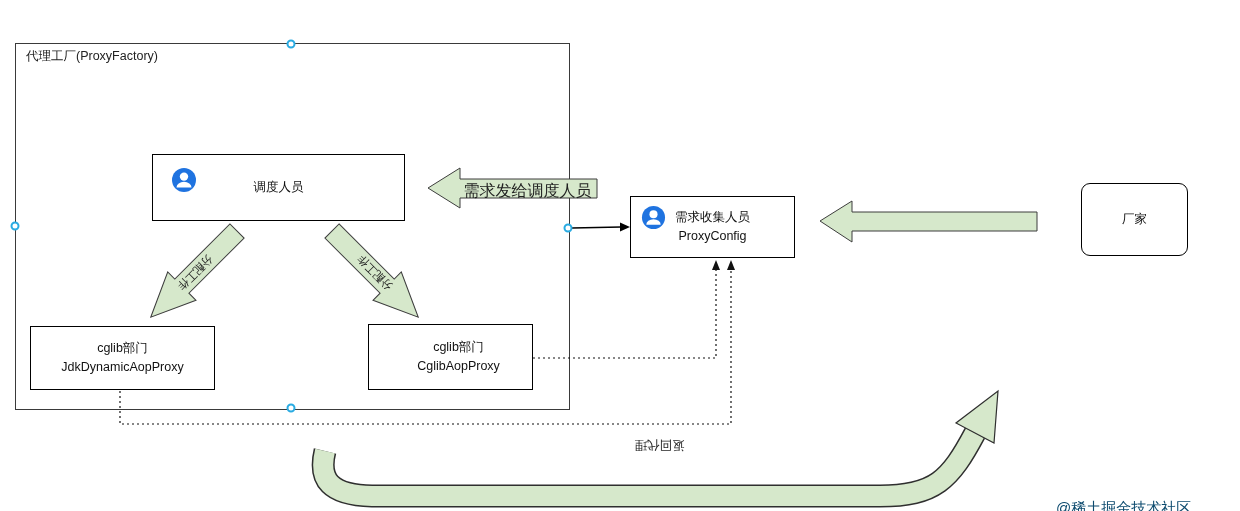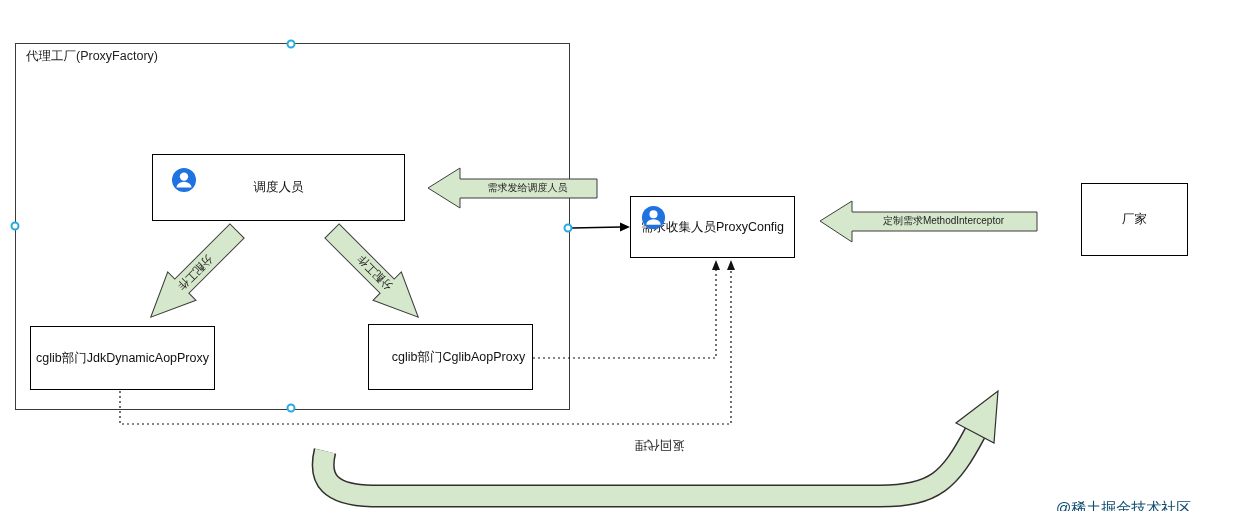--- a/index.html
+++ b/index.html
@@ -2,24 +2,24 @@
 <html><head>
 <meta charset="utf-8">
 <style>
   html,body{margin:0;padding:0;background:#fff;}
   .canvas{position:relative;width:1240px;height:511px;background:#fff;overflow:hidden;
           font-family:"Liberation Sans","DejaVu Sans",sans-serif;color:#1a1a1a;margin-top:28px;}
   .outer-rect{position:absolute;left:15px;top:15px;width:553px;height:365px;
               border:1.5px solid #3a3a3a;background:transparent;}
   .container-label{position:absolute;left:10px;top:4px;font-size:12.5px;color:#222;white-space:nowrap;}
   .svg-layer{position:absolute;left:0;top:0;width:1240px;height:511px;}
-  .node{position:absolute;background:#fff;border:1.6px solid #000;display:flex;flex-direction:row;
+  .node{position:absolute;background:#fff;border:1.6px solid #000;display:flex;flex-direction:column;
         align-items:center;justify-content:center;text-align:center;font-size:12.5px;line-height:1.5;color:#111;box-sizing:border-box;}
   .person{position:absolute;}
-  .arrow-label{position:absolute;font-size:10px;color:#222;text-align:center;white-space:nowrap;}
+  .arrow-label{position:absolute;font-size:16px;color:#222;text-align:center;white-space:nowrap;}
   .rot135{transform:rotate(135deg);}
   .rotm135{transform:rotate(-135deg);}
   .rot180{transform:rotate(180deg);}
   .handle{position:absolute;width:9px;height:9px;border:2px solid #29abe2;background:#fff;
           border-radius:50%;box-sizing:border-box;transform:translate(-50%,-50%);}
   .watermark{position:absolute;left:1056px;top:471px;font-size:15px;color:#0c4a6e;white-space:nowrap;}
 </style>
 </head>
 <body>
 
@@ -79,27 +79,26 @@
   <div class="node" style="left:630px;top:168px;width:165px;height:62px;text-align:center;">
     <svg class="person" style="left:10px;top:8px;" width="25" height="25" viewBox="0 0 26 26">
       <circle cx="13" cy="13" r="12" fill="#1f73e0"></circle>
       <circle cx="13" cy="9.6" r="4.2" fill="#fff"></circle>
       <path d="M5.5 20.5 a7.5 5.8 0 0 1 15 0 z" fill="#fff"></path>
     </svg>
     <div>需求收集人员</div>
     <div>ProxyConfig</div>
   </div>
 
-  <div class="node" style="left:1081px;top:155px;width:107px;height:73px;">
+  <div class="node" style="left:1081px;top:155px;width:107px;height:73px;border-radius:9px;">
     <div>厂家</div>
   </div>
 
   <span class="arrow-label" style="left:455px;top:153px;width:145px;">需求发给调度人员</span>
 
-  <span class="arrow-label" style="left:845px;top:186px;width:197px;">定制需求MethodInterceptor</span>
 
   <span class="arrow-label rot135" style="left:158px;top:237px;width:74px;font-size:11px;">分配工作</span>
 
   <span class="arrow-label rotm135" style="left:338px;top:237px;width:74px;font-size:11px;">分配工作</span>
 
   <span class="arrow-label rot180" style="left:612px;top:408px;width:95px;font-size:12.5px;">返回代理</span>
 
   <span class="handle" style="left:291px;top:16px;"></span>
   <span class="handle" style="left:15px;top:198px;"></span>
   <span class="handle" style="left:291px;top:380px;"></span>

